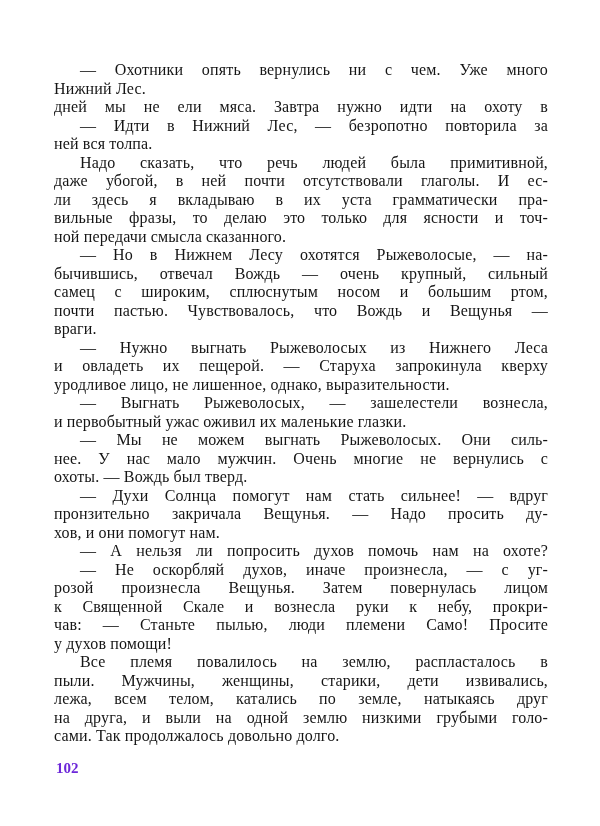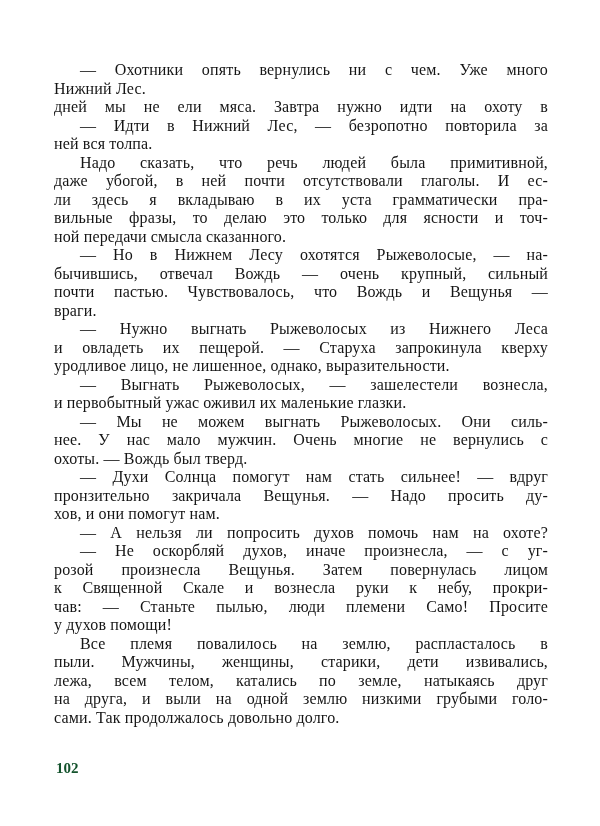--- a/index.html
+++ b/index.html
@@ -28,39 +28,40 @@
       overflow: visible;
     }
     .line.indent { padding-left: 26px; }
     .line.last { text-align-last: left; }
     .page-number {
       position: absolute;
       left: 56px; top: 760px;
       font-family: "Liberation Serif", "DejaVu Serif", serif;
       font-weight: bold;
       font-size: 15px;
-      color: #14532d;
+      color: #6d28d9;
     }
   </style>
 </head>
 <body>
 
 <div class="page">
   <span class="line indent">— Охотники опять вернулись ни с чем. Уже много</span>
   <span class="line last">Нижний Лес.</span>
   <span class="line">дней мы не ели мяса. Завтра нужно идти на охоту в</span>
   <span class="line indent">— Идти в Нижний Лес, — безропотно повторила за</span>
   <span class="line last">ней вся толпа.</span>
   <span class="line indent">Надо сказать, что речь людей была примитивной,</span>
   <span class="line">даже убогой, в ней почти отсутствовали глаголы. И ес-</span>
   <span class="line">ли здесь я вкладываю в их уста грамматически пра-</span>
   <span class="line">вильные фразы, то делаю это только для ясности и точ-</span>
   <span class="line last">ной передачи смысла сказанного.</span>
   <span class="line indent">— Но в Нижнем Лесу охотятся Рыжеволосые, — на-</span>
   <span class="line">бычившись, отвечал Вождь — очень крупный, сильный</span>
+  <span class="line">самец с широким, сплюснутым носом и большим ртом,</span>
   <span class="line">почти пастью. Чувствовалось, что Вождь и Вещунья —</span>
   <span class="line last">враги.</span>
   <span class="line indent">— Нужно выгнать Рыжеволосых из Нижнего Леса</span>
   <span class="line">и овладеть их пещерой. — Старуха запрокинула кверху</span>
   <span class="line last">уродливое лицо, не лишенное, однако, выразительности.</span>
   <span class="line indent">— Выгнать Рыжеволосых, — зашелестели вознесла,</span>
   <span class="line last">и первобытный ужас оживил их маленькие глазки.</span>
   <span class="line indent">— Мы не можем выгнать Рыжеволосых. Они силь-</span>
   <span class="line">нее. У нас мало мужчин. Очень многие не вернулись с</span>
   <span class="line last">охоты. — Вождь был тверд.</span>

